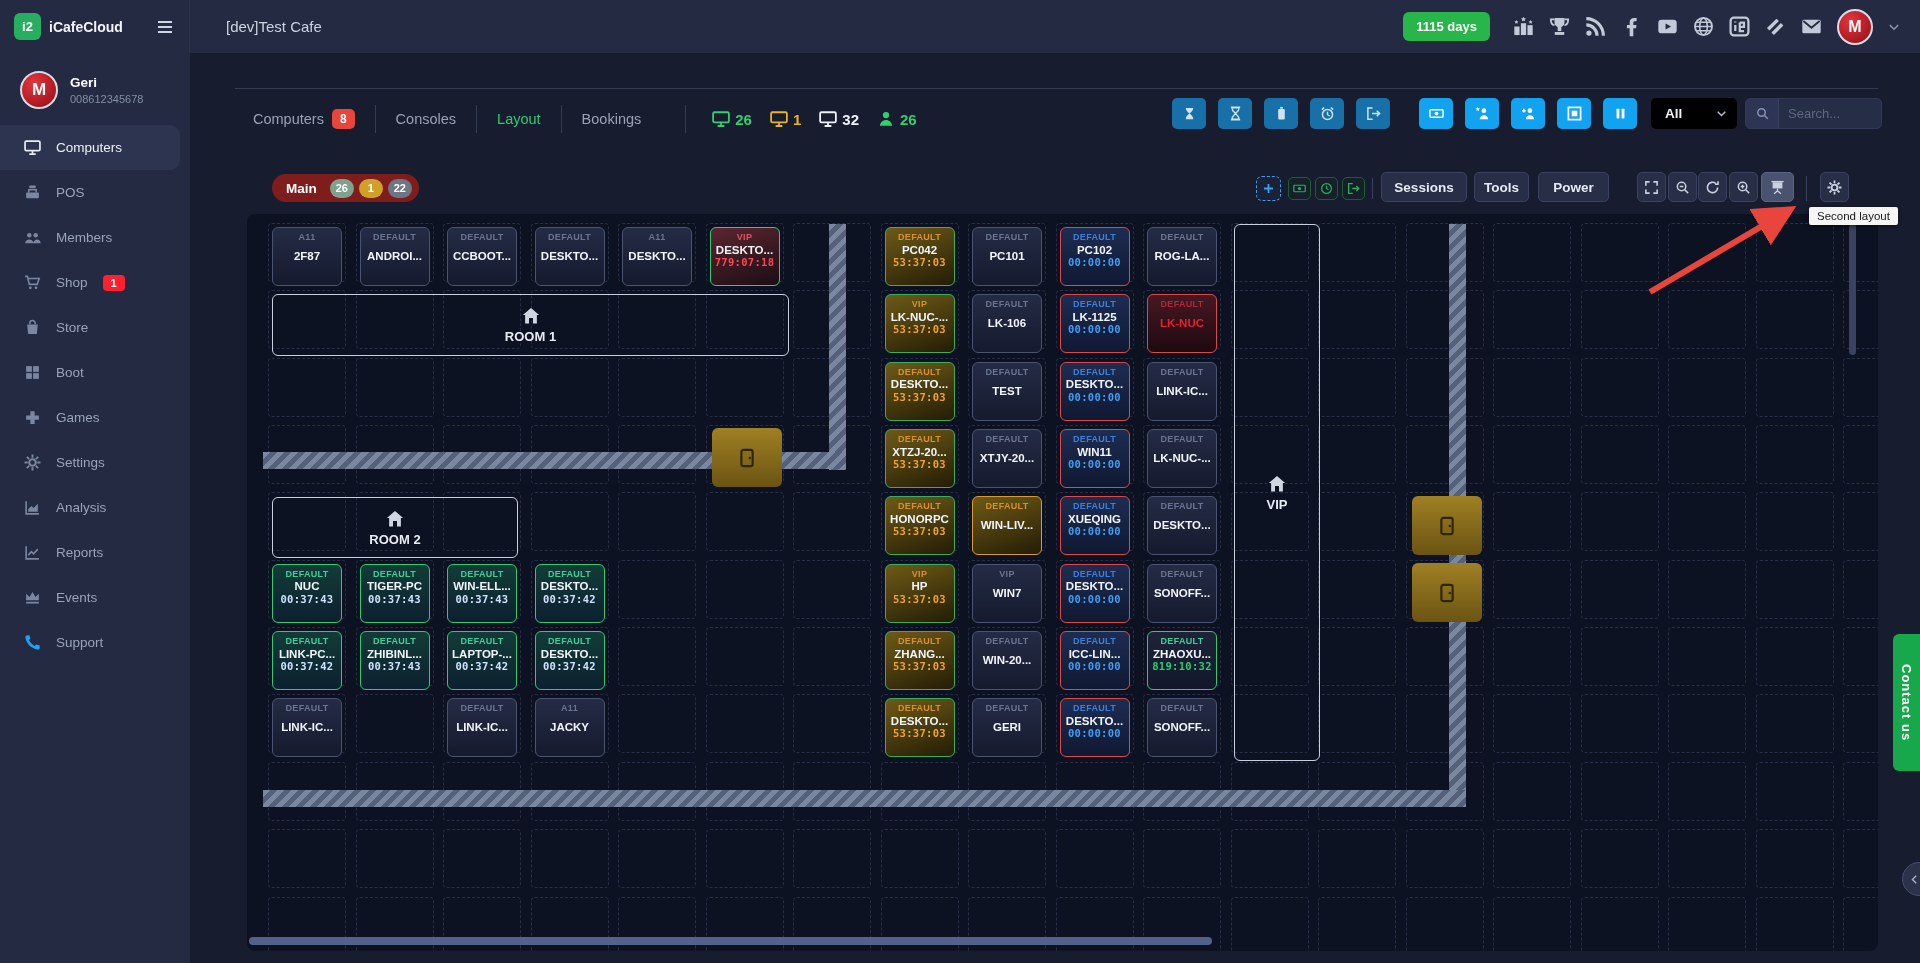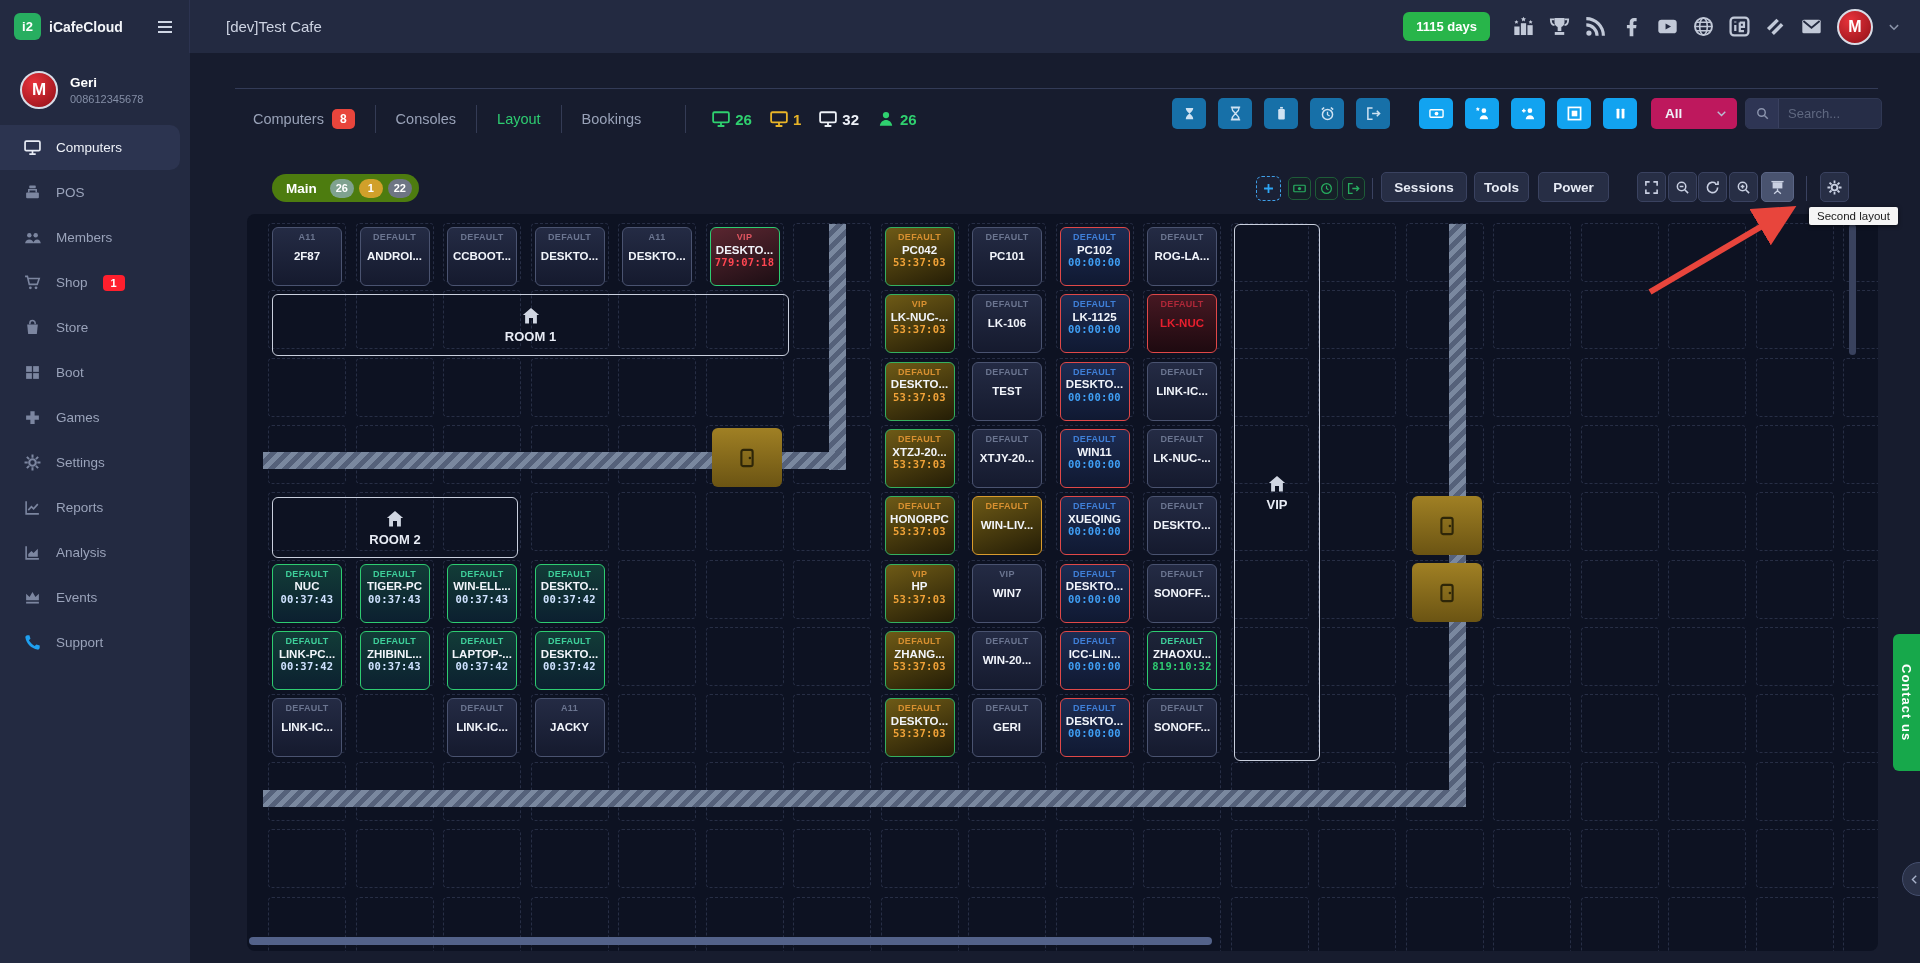--- a/index.html
+++ b/index.html
@@ -47,30 +47,30 @@
   .counter { display:flex; align-items:center; gap:5px; font-size:15px; font-weight:bold; }
   .c-icon { width:18px; height:18px; }
 
   
   .btnrow { position:absolute; left:1172px; top:98px; height:31px; display:flex; align-items:center; z-index:5; }
   .tb-btn { width:34px; height:31px; border-radius:5px; display:flex; align-items:center; justify-content:center; cursor:pointer; flex:none; }
   .tb-btn .bi { width:15px; height:15px; }
   .tb-dark { background:#1770a8; color:#cfe2f2; margin-right:12px; }
   .tb-bright { background:#12a3f0; color:#fff; margin-right:12px; }
   .gap-lg { margin-right:29px; }
-  .all-select { width:86px; height:31px; background:#be185d; border-radius:5px; color:#eef1f8; font-size:13.5px; font-weight:bold; display:flex; align-items:center; padding:0 10px 0 14px; margin-left:2px; cursor:pointer; flex:none; }
+  .all-select { width:86px; height:31px; background:#000000; border-radius:5px; color:#eef1f8; font-size:13.5px; font-weight:bold; display:flex; align-items:center; padding:0 10px 0 14px; margin-left:2px; cursor:pointer; flex:none; }
   .as-chev { width:11px; height:11px; color:#b8c0d4; margin-left:auto; }
   .searchbox { width:137px; height:31px; background:#262d47; border:1px solid #303854; border-radius:5px; margin-left:8px; display:flex; align-items:center; overflow:hidden; flex:none; }
   .search-iconbox { width:33px; height:100%; background:#2e3554; border-right:1px solid #3a4160; display:flex; align-items:center; justify-content:center; color:#8a93ac; flex:none; }
   .search-iconbox .bi { width:13px; height:13px; }
   .searchbox input { background:transparent; border:none; outline:none; color:#dfe4f0; font-size:13px; width:92px; padding:0 0 0 9px; font-family:"Liberation Sans",sans-serif; }
   .searchbox input::placeholder { color:#5f6880; }
 
   
-  .main-badge { position:absolute; left:272px; top:174px; height:28px; background:#4d7c0f; border-radius:14px; display:flex; align-items:center; padding:0 7px 0 14px; gap:6px; z-index:6; cursor:pointer; }
+  .main-badge { position:absolute; left:272px; top:174px; height:28px; background:#7f1d1d; border-radius:14px; display:flex; align-items:center; padding:0 7px 0 14px; gap:6px; z-index:6; cursor:pointer; }
   .mb-label { color:#fff; font-size:13.5px; font-weight:bold; margin-right:7px; }
   .mb-count { min-width:24px; height:19px; border-radius:10px; font-size:11px; font-weight:bold; color:#fff; display:flex; align-items:center; justify-content:center; padding:0 5px; }
   .plus-btn { position:absolute; left:1256px; top:176px; width:25px; height:25px; border:1.5px dashed #3f9fe8; border-radius:6px; background:#1b2136; color:#2ea6f5; display:flex; align-items:center; justify-content:center; z-index:6; cursor:pointer; }
   .plus-btn .bi { width:13px; height:13px; }
   .mini-green { position:absolute; top:177px; width:23px; height:23px; border:1px solid #1e5c38; border-radius:5px; background:rgba(20,40,30,.35); color:#27ae60; display:flex; align-items:center; justify-content:center; z-index:6; cursor:pointer; }
   .mini-green .bi { width:13px; height:13px; }
   .vdiv { position:absolute; width:1px; background:#3a4260; z-index:6; }
   .act-btn { position:absolute; top:172px; height:30px; background:#272e45; border:1px solid #3a4260; border-radius:5px; color:#e6eaf4; font-size:13.5px; font-weight:bold; display:flex; align-items:center; justify-content:center; z-index:6; cursor:pointer; }
   .ico-btn { position:absolute; top:172px; width:29px; height:30px; background:#272e45; border:1px solid #3a4260; border-radius:5px; color:#c9d0e2; display:flex; align-items:center; justify-content:center; z-index:6; cursor:pointer; }
   .ico-btn .bi { width:15px; height:15px; }
@@ -292,33 +292,33 @@
             <circle cx="8" cy="8" r="3.1" fill="none" stroke="currentColor" stroke-width="2"></circle>
             <path d="M8 .5v3M8 12.5v3M.5 8h3M12.5 8h3M2.7 2.7l2.1 2.1M11.2 11.2l2.1 2.1M2.7 13.3l2.1-2.1M11.2 4.8l2.1-2.1" stroke="currentColor" stroke-width="1.9" fill="none"></path>
           </svg>
         </span>
         <span class="si-label">Settings</span>
       </div>
       <div class="side-item">
         <span class="si-icon">
           <svg viewBox="0 0 16 16" fill="currentColor" xmlns="http://www.w3.org/2000/svg">
             <path d="M2 2v12h12" fill="none" stroke="currentColor" stroke-width="1.5"></path>
-            <path d="M4 10.5l3-3.2 2 2 4-4.5" fill="none" stroke="currentColor" stroke-width="1.5"></path>
-          </svg>
-        </span>
-        <span class="si-label">Reports</span>
+            <path d="M4 12V9.5l3-3 2 2 4-4V12z"></path>
+          </svg>
+        </span>
+        <span class="si-label">Analysis</span>
       </div>
       <div class="side-item">
         <span class="si-icon">
           <svg viewBox="0 0 16 16" fill="currentColor" xmlns="http://www.w3.org/2000/svg">
             <path d="M2 2v12h12" fill="none" stroke="currentColor" stroke-width="1.5"></path>
-            <path d="M4 12V9.5l3-3 2 2 4-4V12z"></path>
-          </svg>
-        </span>
-        <span class="si-label">Analysis</span>
+            <path d="M4 10.5l3-3.2 2 2 4-4.5" fill="none" stroke="currentColor" stroke-width="1.5"></path>
+          </svg>
+        </span>
+        <span class="si-label">Reports</span>
       </div>
       <div class="side-item">
         <span class="si-icon">
           <svg viewBox="0 0 16 16" fill="currentColor" xmlns="http://www.w3.org/2000/svg">
             <path d="M2 4.5l3.2 3 2.8-4.7 2.8 4.7 3.2-3v6.2H2z"></path>
             <rect x="2" y="12" width="12" height="1.7"></rect>
           </svg>
         </span>
         <span class="si-label">Events</span>
       </div>

